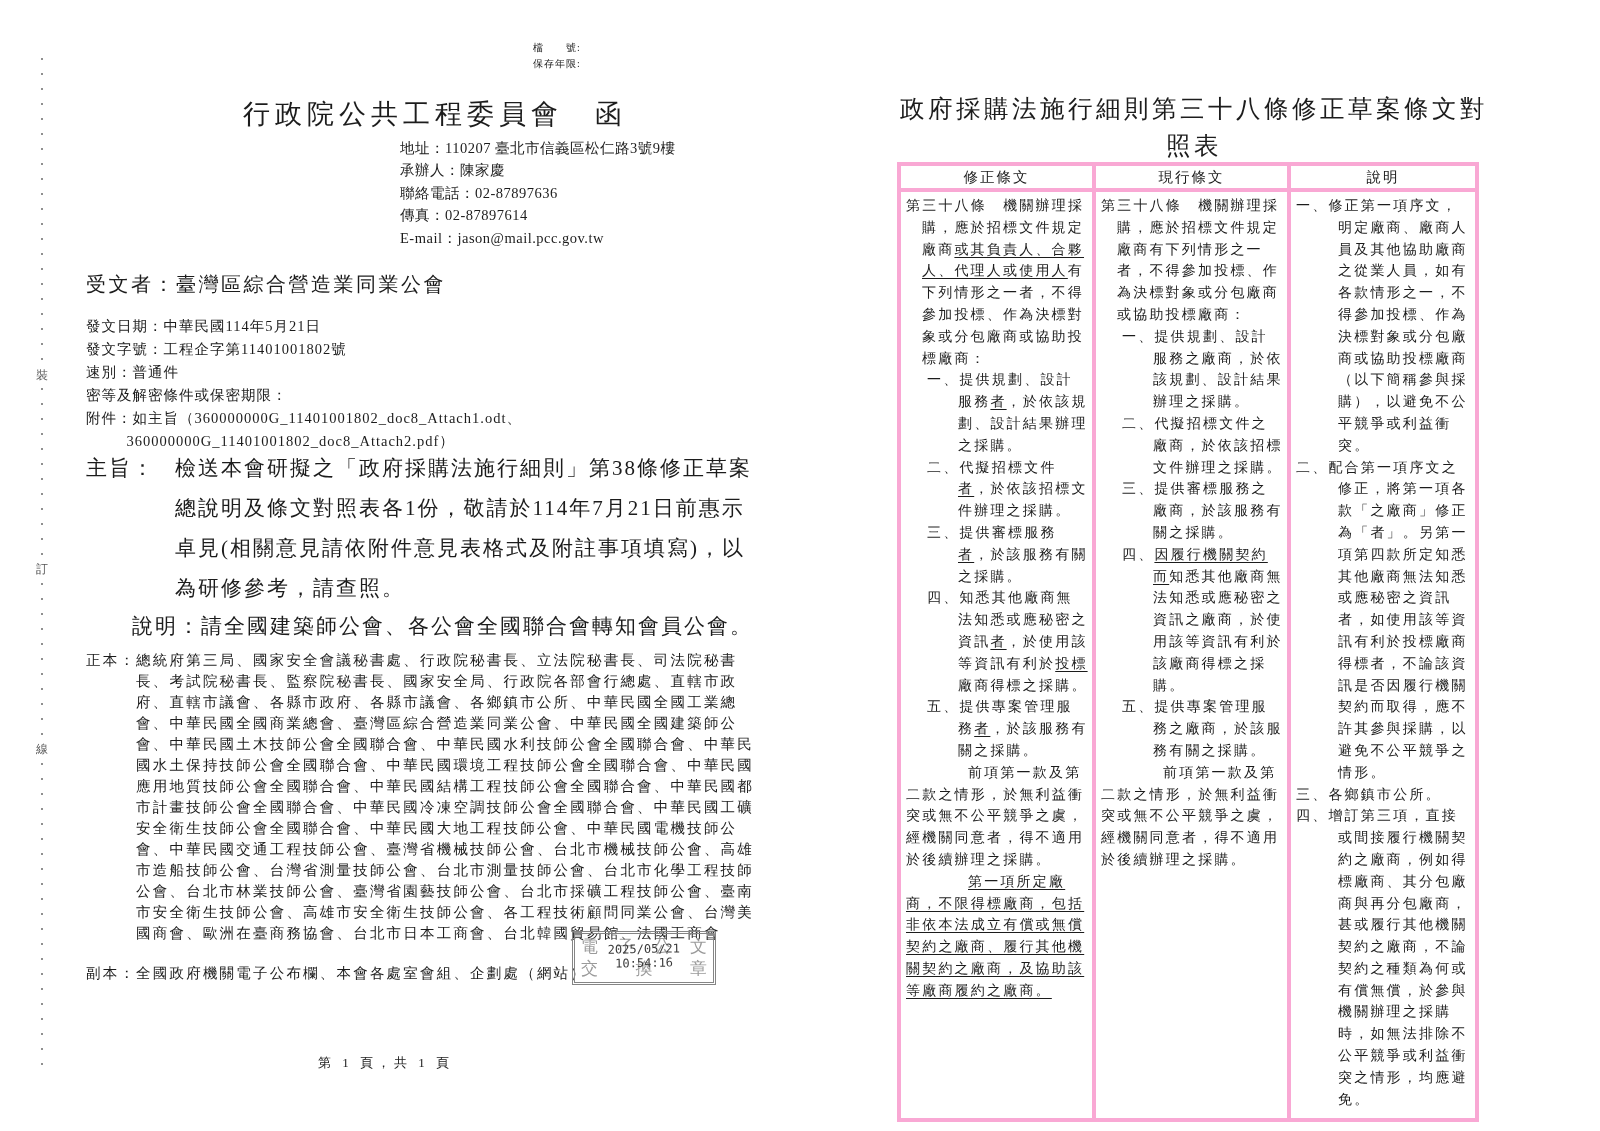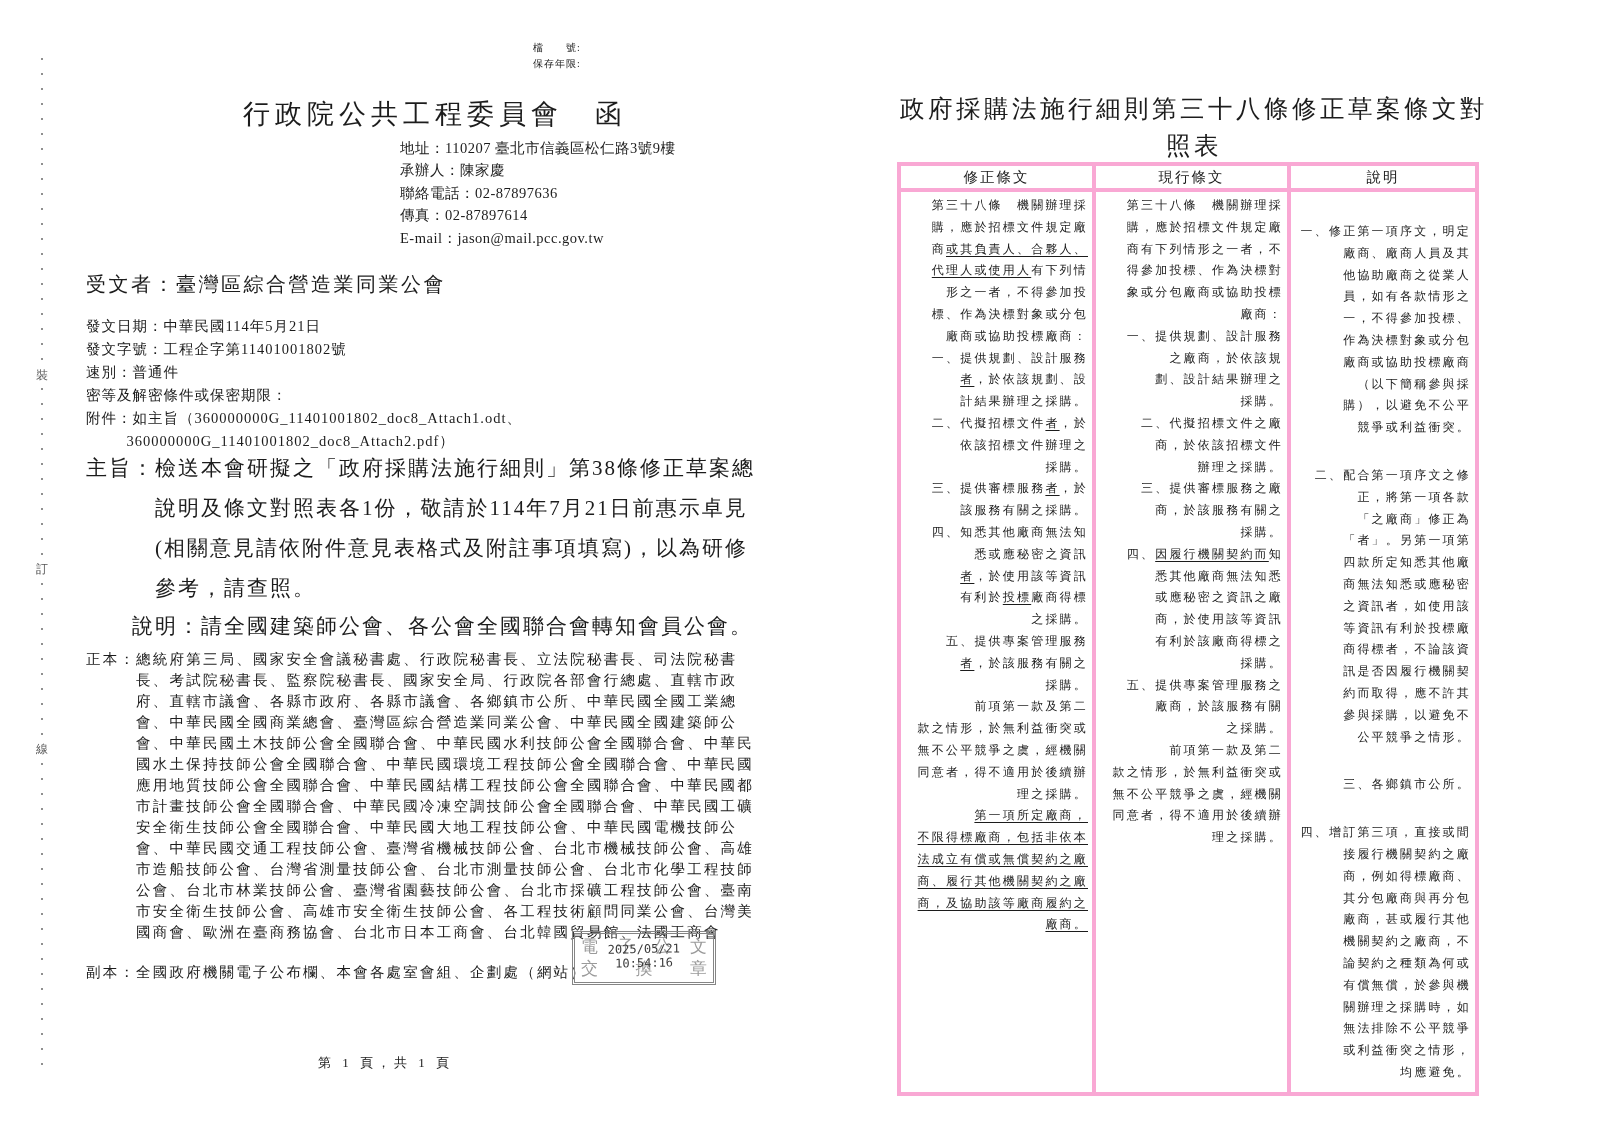--- a/index.html
+++ b/index.html
@@ -13,23 +13,23 @@
   
   .file-block{left:533px;top:40px;font-size:10px;line-height:16px;letter-spacing:1px;}
   .doc-title{left:243px;top:96px;font-size:27px;letter-spacing:5px;white-space:nowrap;}
   .contact{left:400px;top:137px;width:290px;font-size:14.5px;line-height:22.4px;letter-spacing:0.5px;}
   .recipient{left:86px;top:271px;font-size:20px;letter-spacing:2.5px;white-space:nowrap;}
   .meta{left:86px;top:315px;width:580px;font-size:14.5px;line-height:23px;letter-spacing:1px;}
   .meta > div{padding-left:2.8em;text-indent:-2.8em;}
   .labeled-row{display:flex;align-items:flex-start;}
   .labeled-row .lab{white-space:nowrap;flex:0 0 auto;}
   .subject-row{left:86px;top:448px;width:670px;font-size:21px;line-height:40px;letter-spacing:2px;}
-  .subject-row .txt{width:600px;}
+  .subject-row .txt{width:600px;margin-left:20px;}
   .desc-row{left:86px;top:606px;width:700px;font-size:21px;line-height:40px;letter-spacing:2px;margin-left:46px;}
-  .copy-row{font-size:14.5px;line-height:21px;letter-spacing:2.2px;font-family:Liberation Mono, monospace;}
+  .copy-row{font-size:14.5px;line-height:21px;letter-spacing:2.2px;}
   .orig-row{left:86px;top:650px;width:676px;}
   .orig-row .txt{width:622px;}
   .cc-row{left:86px;top:963px;width:676px;}
 
   
   .stamp{left:572px;top:931px;width:144px;height:54px;border:3px double #858585;
     box-sizing:border-box;padding:2px 6px;color:#9a9a9a;font-size:17px;line-height:22px;}
   .stamp-row{text-align:justify;text-align-last:justify;letter-spacing:0;}
   .stamp-ts{position:absolute;left:0;top:8px;width:100%;text-align:center;
     color:#3a3a3a;font-family:"DejaVu Sans Mono",monospace;font-size:12px;line-height:14px;
@@ -42,27 +42,27 @@
   .rail-char{left:35px;width:14px;text-align:center;font-size:12px;color:#555;background:#fff;padding:3px 0;}
   .rail-char.c1{top:364px;}
   .rail-char.c2{top:558px;}
   .rail-char.c3{top:738px;}
 
   
   .cmp-title{left:893px;top:90px;width:602px;font-size:24.5px;letter-spacing:3.5px;line-height:37px;text-align:center;}
   .cmp-table{left:897px;top:162px;border-collapse:collapse;table-layout:fixed;}
   .cmp-table th,.cmp-table td{border:4px solid #f9a8d4;}
   .cmp-table th{font-weight:normal;font-size:14.5px;letter-spacing:2px;height:22px;padding:0;}
-  .cmp-table td{vertical-align:top;padding:3px 4px 8px 5px;font-size:12px;
-    line-height:21.8px;letter-spacing:2.2px;text-align:right;}
+  .cmp-table td{vertical-align:top;padding:3px 4px 8px 5px;font-size:14px;
+    line-height:21.8px;letter-spacing:2.2px;}
   .col-a{width:195px;} .col-b{width:195px;} .col-c{width:188px;}
   .p-art{padding-left:16px;text-indent:-16px;}
   .p-item{padding-left:52px;text-indent:-31px;}
   .p-para{text-indent:62px;}
-  .p-item3{padding-left:42px;text-indent:-42px;margin-top:26px;}
+  .p-item3{padding-left:42px;text-indent:-42px;}
   .u{text-decoration:underline;text-underline-offset:3px;text-decoration-thickness:1px;}
 </style>
 </head>
 <body>
 
 <div class="abs rail-dots"></div>
 <div class="abs rail-char c1">裝</div>
 <div class="abs rail-char c2">訂</div>
 <div class="abs rail-char c3">線</div>
 

